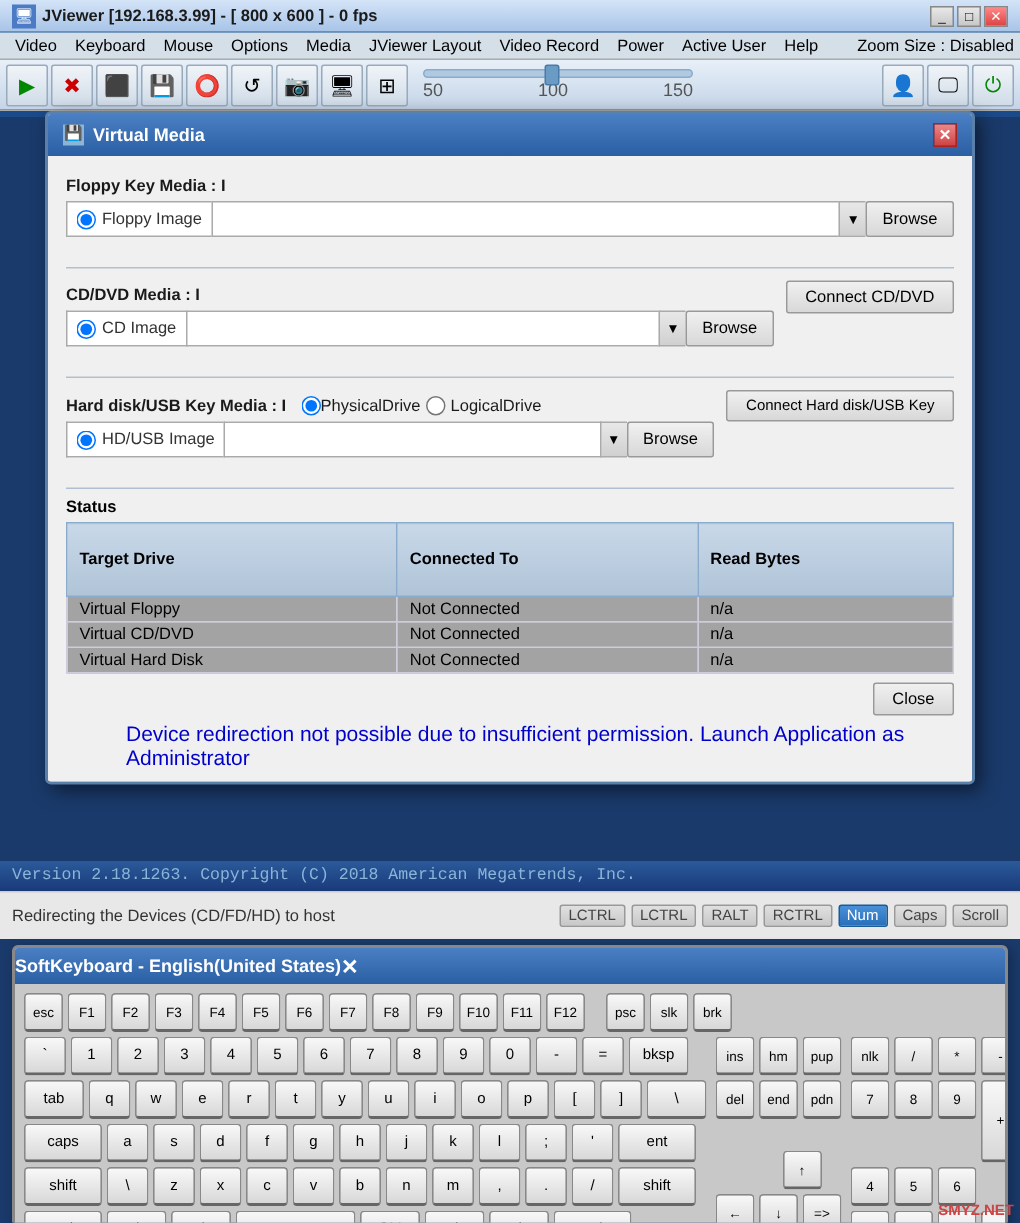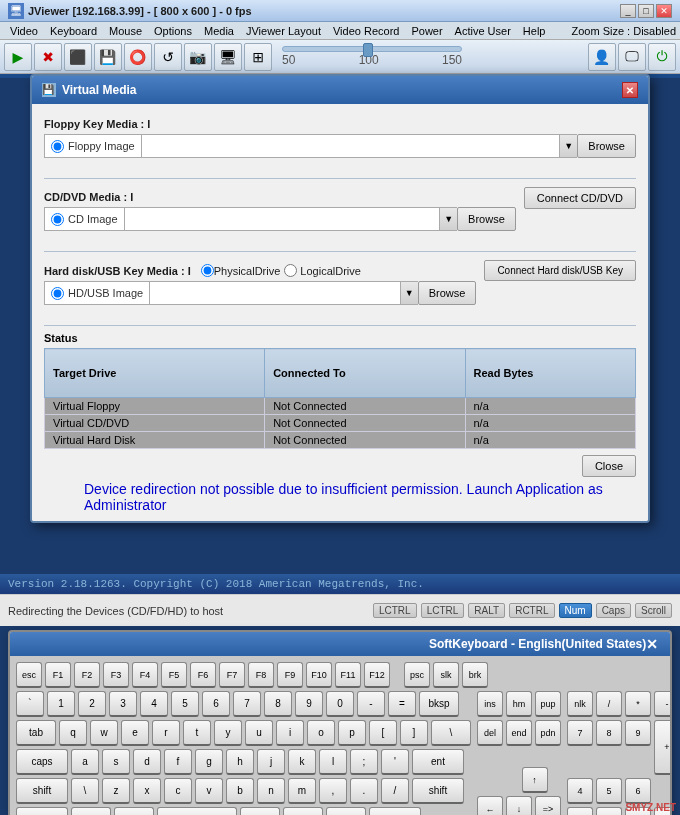--- a/index.html
+++ b/index.html
@@ -334,22 +334,22 @@
       background: #d8d8d8;
       border: 2px solid #888;
       border-radius: 4px;
       margin: 4px 8px;
       overflow: hidden;
       box-shadow: 2px 2px 8px rgba(0,0,0,0.3);
     }
     .softkb-title {
       background: linear-gradient(to bottom, #4a7fc4, #2a5fa4);
       color: white;
-      padding: 4px 12px;
-      display: flex; justify-content: flex-end; align-items: center;
+      padding: 4px 0;
+      display: flex; justify-content: flex-start; align-items: center;
       font-size: 12px; font-weight: bold;
     }
     .kb-close {
       color: white; font-size: 14px; cursor: pointer;
     }
     .kb-body {
       padding: 6px;
       background: #c8c8c8;
     }
     .kb-row {

